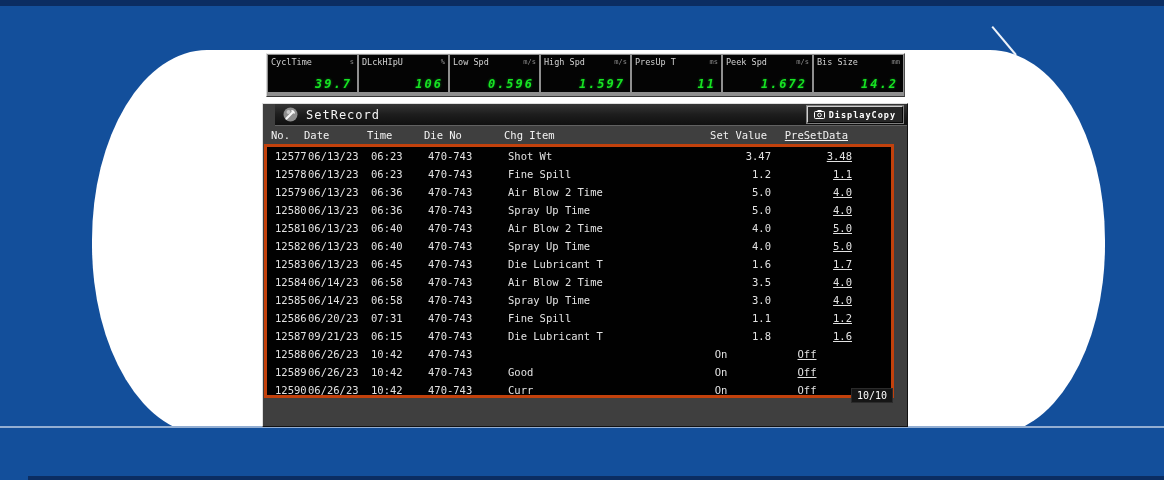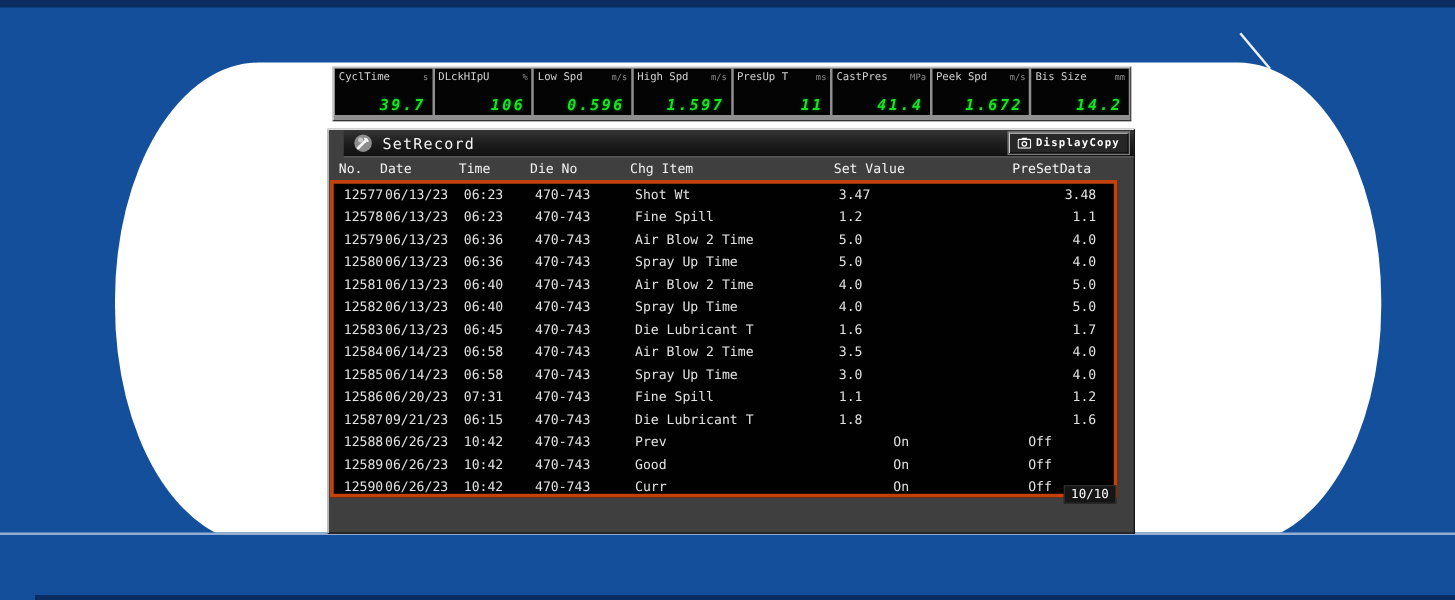--- a/index.html
+++ b/index.html
@@ -51,22 +51,22 @@
     border:1px solid;border-color:#cfcfcf #060606 #060606 #cfcfcf;outline:1px solid #7e7e7e;cursor:pointer;
     font-family:"DejaVu Sans Mono",monospace;white-space:nowrap;
   }
   .theader{position:relative;height:18px;color:#f2f2f2;font-size:10.5px;}
   .cell{position:absolute;top:0;height:18px;line-height:18px;white-space:nowrap;overflow:hidden;}
   .c0{left:8px;width:36px;}
   .c1{left:41px;width:64px;}
   .c2{left:104px;width:46px;}
   .c3{left:161px;width:62px;}
   .c4{left:241px;width:175px;}
-  .c5{left:404px;width:100px;}
-  .c6{left:520px;width:90px;text-align:right;}
+  .c5{left:404px;width:100px;text-align:right;}
+  .c6{left:495px;width:90px;text-align:right;text-decoration:underline;}
   .tbody{
     position:absolute;left:1px;top:40px;width:630px;height:254px;box-sizing:border-box;
     background:#010101;border:3px solid #c2410c;overflow:hidden;
   }
   .trow{position:relative;height:18px;color:#e2e2e2;font-size:10.5px;}
   .trow .c5.word,.trow .c6.word{text-align:center;}
   .tfooter{position:absolute;left:0;bottom:0;width:100%;height:40px;}
   .page-box{
     position:absolute;right:14px;top:2px;background:#161616;color:#ffffff;
     font-size:10px;padding:1px 5px;border:1px solid #2b2b2b;white-space:nowrap;
@@ -117,27 +117,20 @@
     </div>
 
     <div class="panel">
       <div class="d-top">
         <span class="d-label">PresUp T</span>
         <span class="d-unit">ms</span>
       </div>
       <span class="d-value">11</span>
     </div>
 
-    <div class="panel">
-      <div class="d-top">
-        <span class="d-label">CastPres</span>
-        <span class="d-unit">MPa</span>
-      </div>
-      <span class="d-value">41.4</span>
-    </div>
 
     <div class="panel">
       <div class="d-top">
         <span class="d-label">Peek Spd</span>
         <span class="d-unit">m/s</span>
       </div>
       <span class="d-value">1.672</span>
     </div>
 
     <div class="panel">
@@ -277,21 +270,20 @@
           <span class="cell c3">470-743</span>
           <span class="cell c4">Die Lubricant T</span>
           <span class="cell c5 num">1.8</span>
           <span class="cell c6 num">1.6</span>
         </div>
         <div class="trow">
           <span class="cell c0">12588</span>
           <span class="cell c1">06/26/23</span>
           <span class="cell c2">10:42</span>
           <span class="cell c3">470-743</span>
-          <span class="cell c4">Prev</span>
           <span class="cell c5 word">On</span>
           <span class="cell c6 word">Off</span>
         </div>
         <div class="trow">
           <span class="cell c0">12589</span>
           <span class="cell c1">06/26/23</span>
           <span class="cell c2">10:42</span>
           <span class="cell c3">470-743</span>
           <span class="cell c4">Good</span>
           <span class="cell c5 word">On</span>

